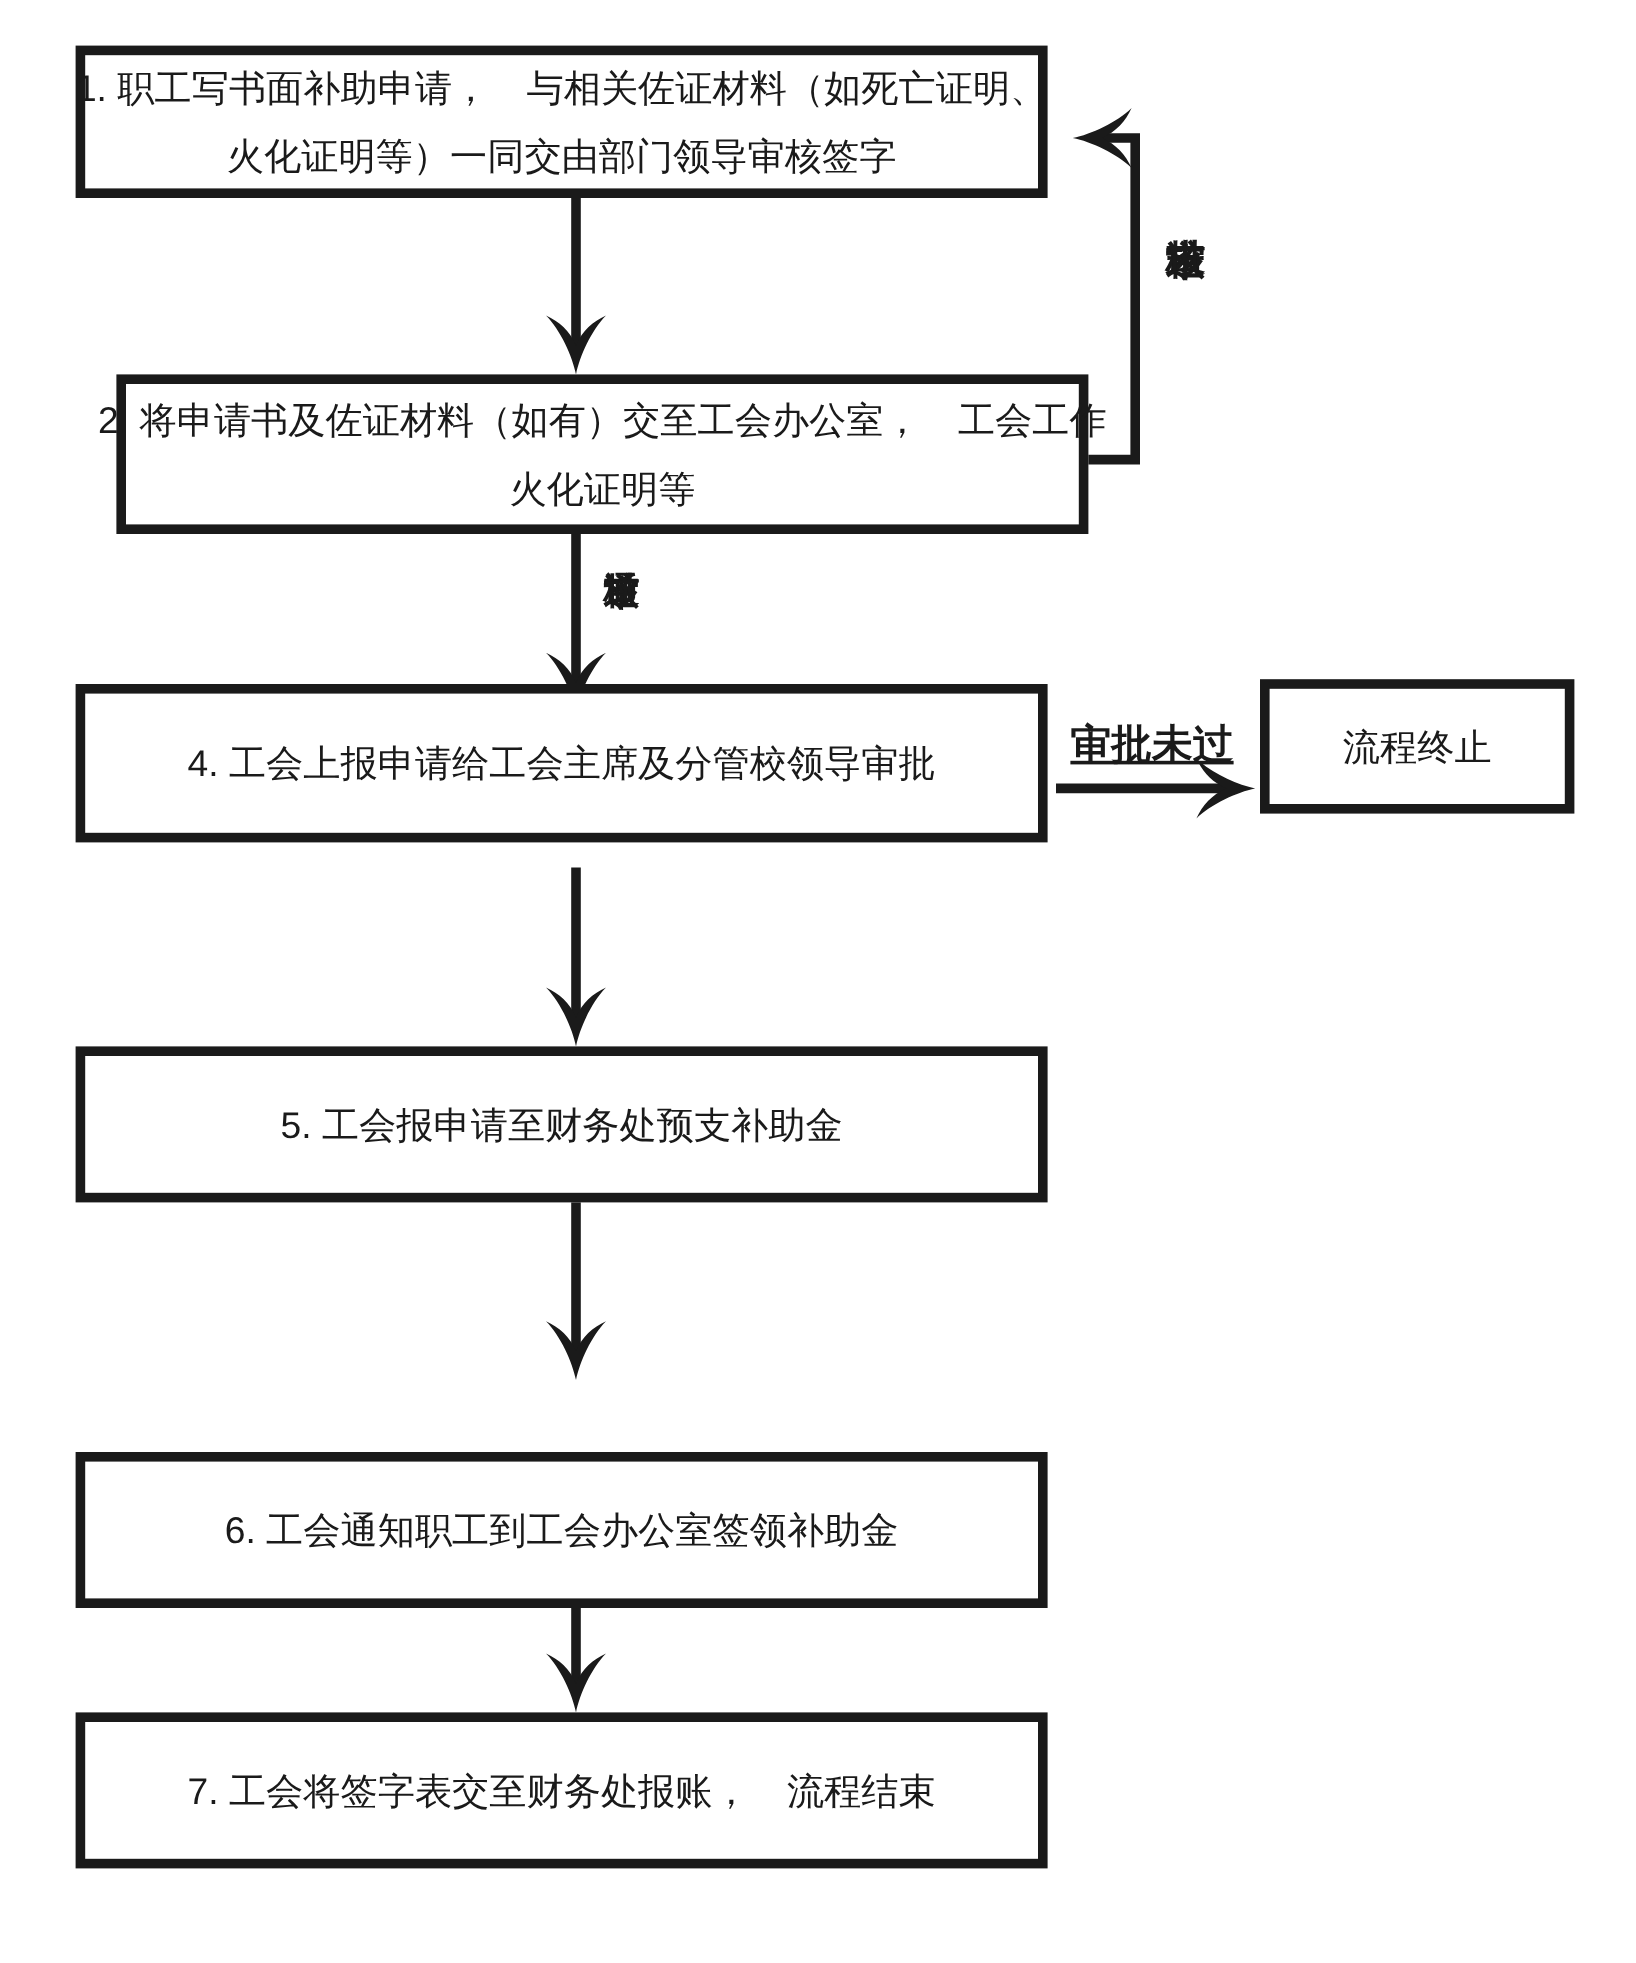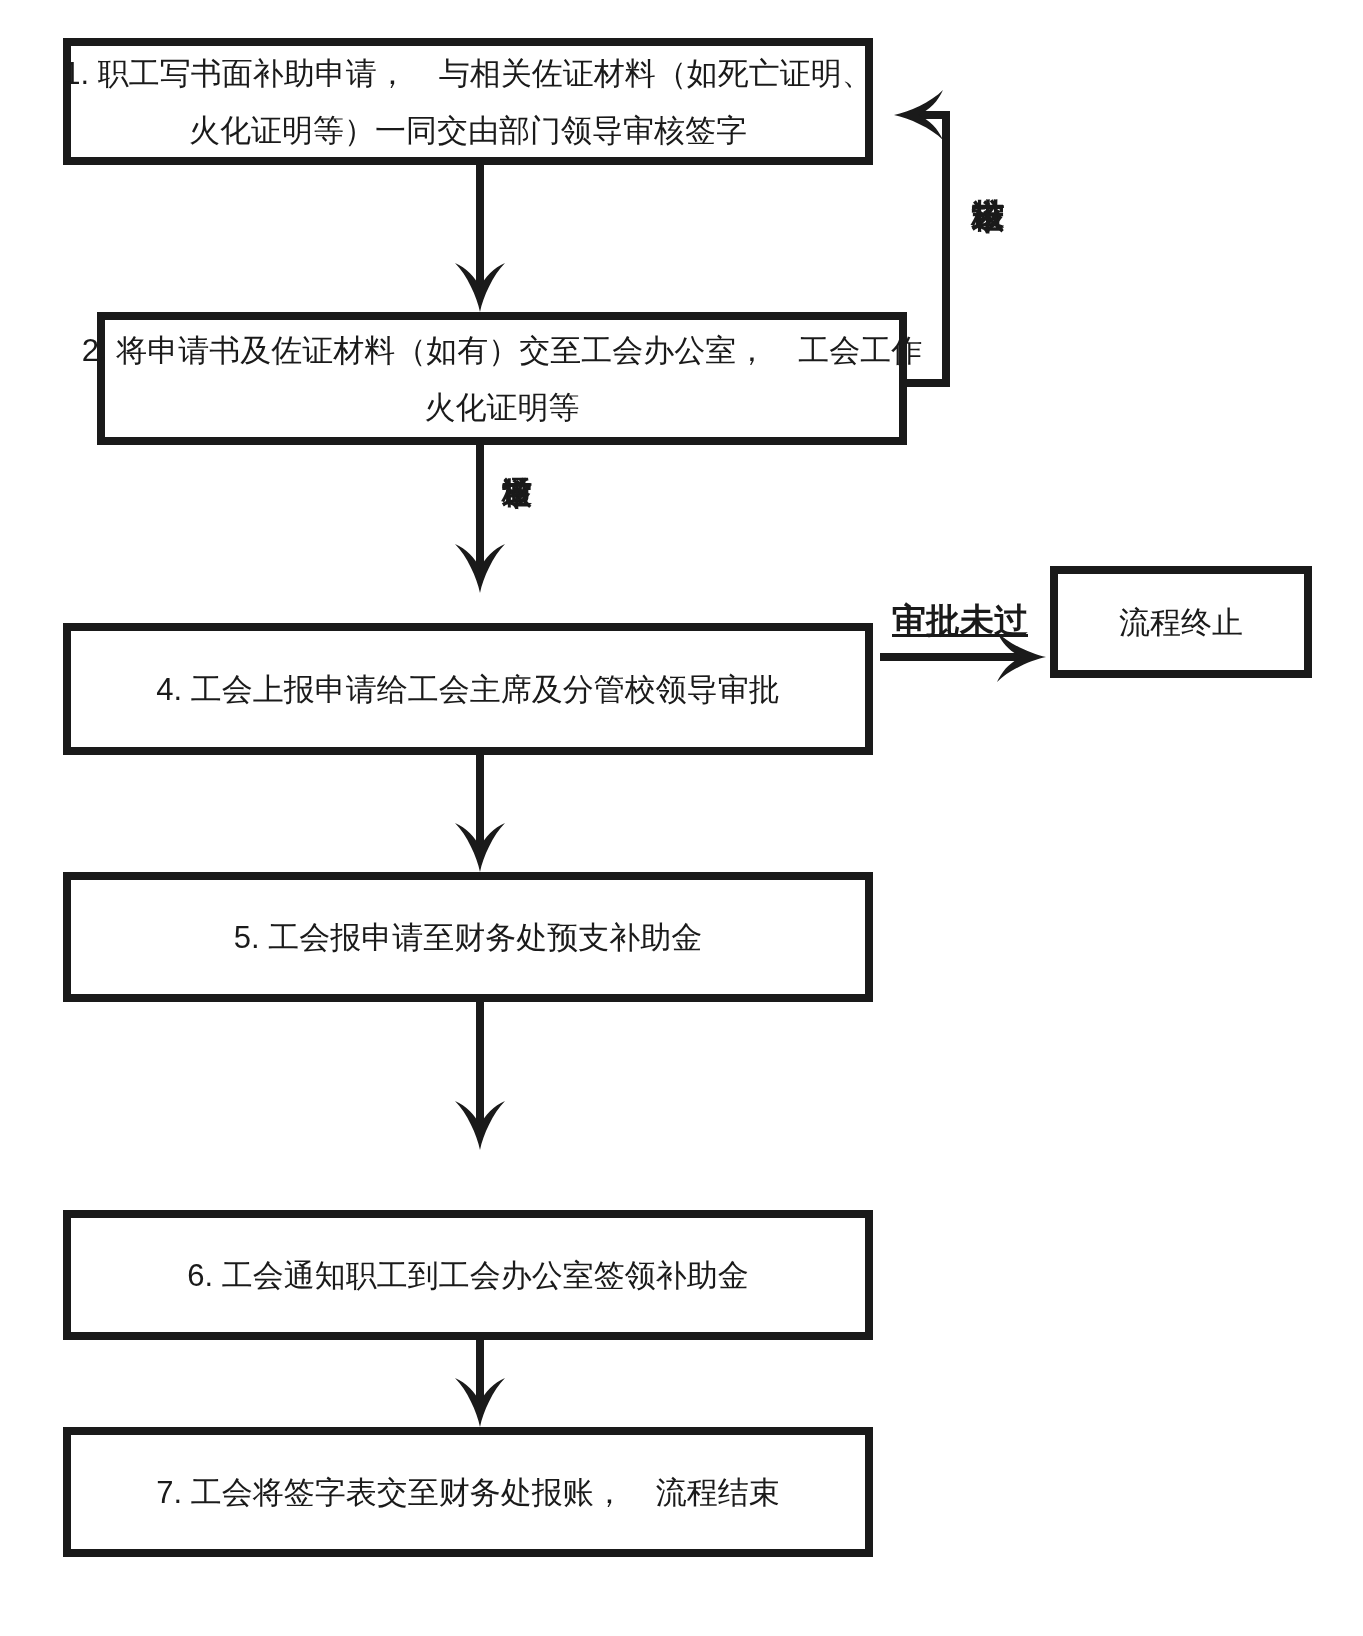--- a/index.html
+++ b/index.html
@@ -84,21 +84,21 @@
   <div class="box" style="left:63px; top:38px; width:810px; height:127px;">
     <div class="line">1. 职工写书面补助申请，　与相关佐证材料（如死亡证明、</div>
     <div class="line">火化证明等）一同交由部门领导审核签字</div>
   </div>
 
   <div class="box" style="left:63px; top:312px; width:810px; height:133px;margin-left:34px;">
     <div class="line">2. 将申请书及佐证材料（如有）交至工会办公室，　工会工作</div>
     <div class="line">火化证明等</div>
   </div>
 
-  <div class="box" style="left:63px; top:623px; width:810px; height:132px;">
+  <div class="box" style="left:63px; top:570px; width:810px; height:132px;">
     <div class="line">4. 工会上报申请给工会主席及分管校领导审批</div>
   </div>
 
   <div class="box" style="left:1050px; top:566px; width:262px; height:112px;">
     <div class="line">流程终止</div>
   </div>
 
   <div class="box" style="left:63px; top:872px; width:810px; height:130px;">
     <div class="line">5. 工会报申请至财务处预支补助金</div>
   </div>

